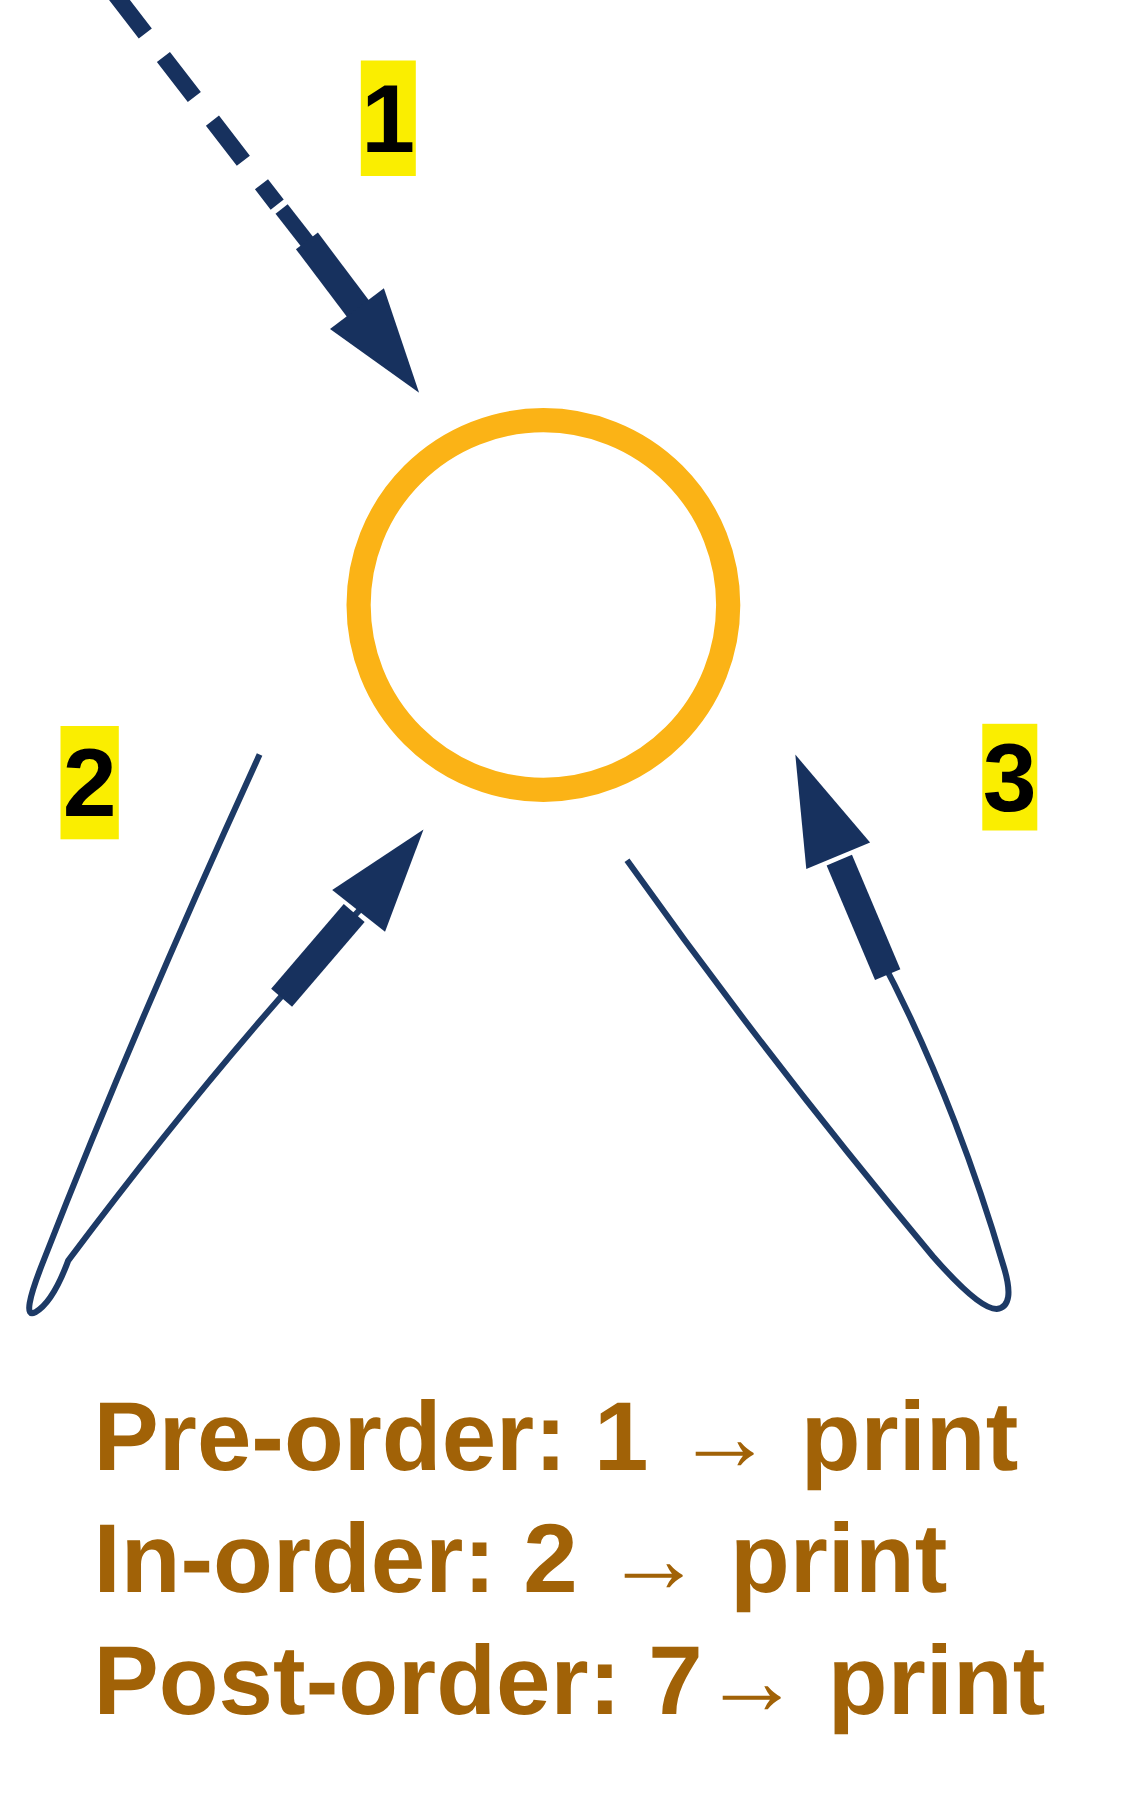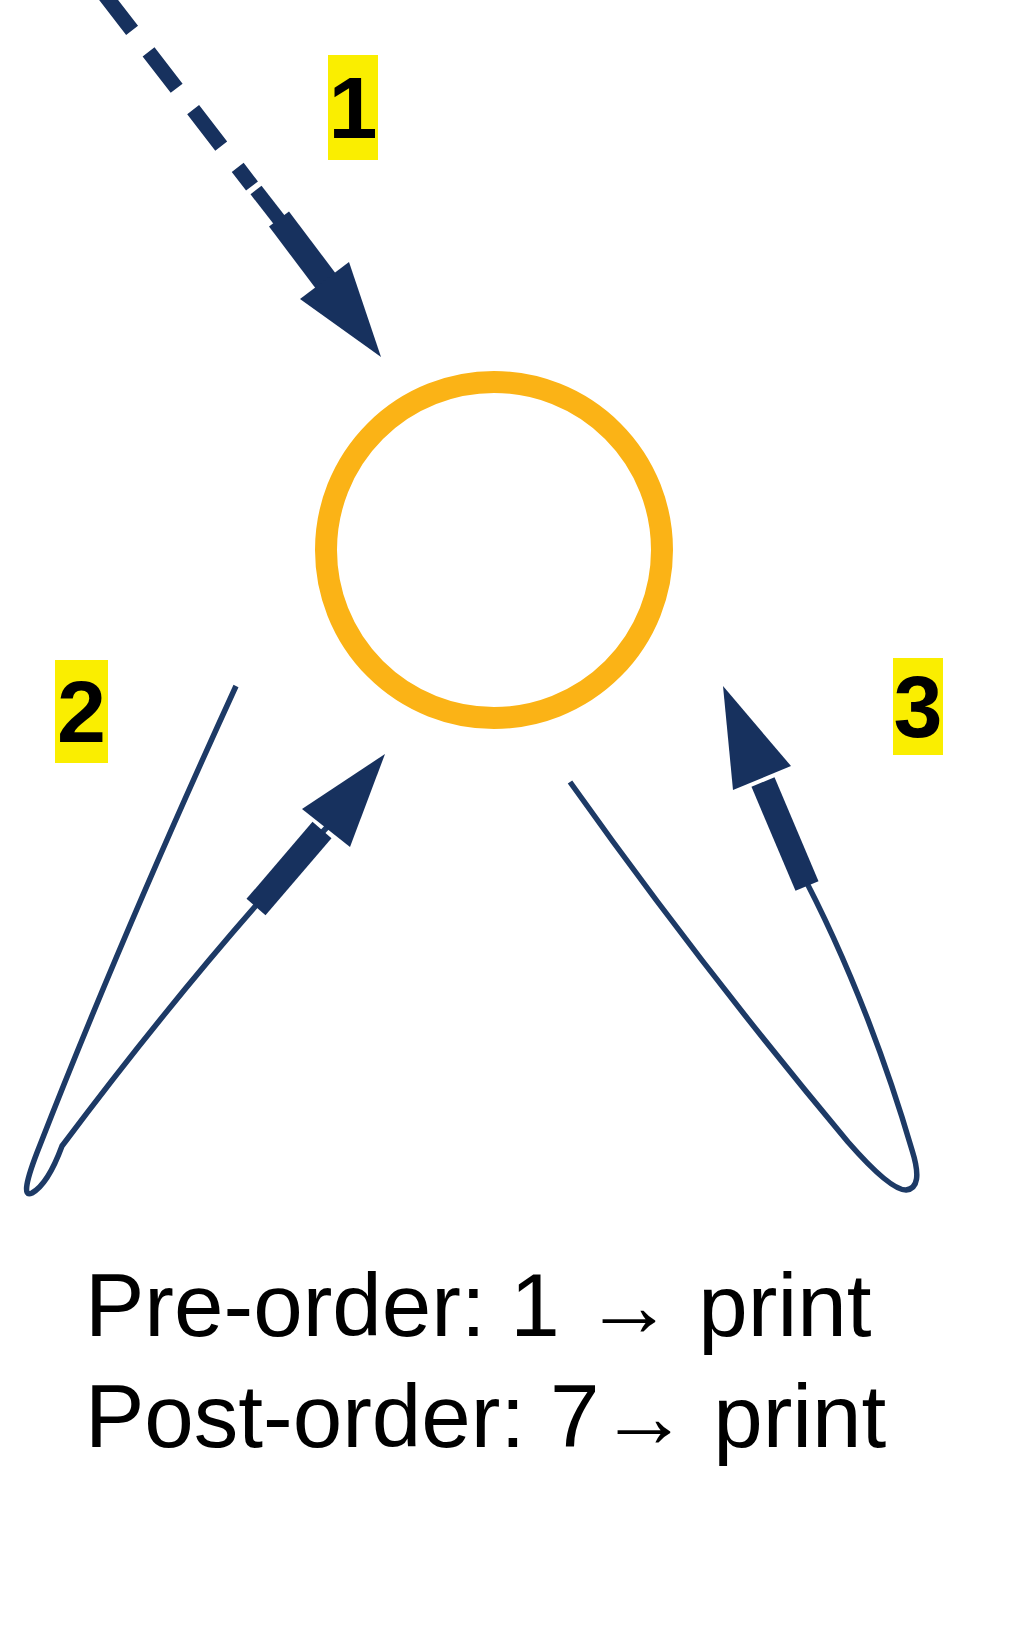--- a/index.html
+++ b/index.html
@@ -36,22 +36,22 @@
     text-align: center;
     color: #000000;
     font-weight: bold;
     font-size: 78px;
     line-height: 78px;
     letter-spacing: 1px;
   }
   .legend {
     position: absolute;
     left: 85px; top: 1250px; width: 930px;
-    color: #000000;
-    font-weight: normal;
+    color: #a16207;
+    font-weight: bold;
     font-size: 89px;
     line-height: 111px;
     white-space: nowrap;
   }
 </style>
 </head>
 <body>
 
 <div class="canvas">
 
@@ -79,16 +79,17 @@
     </g>
   </svg>
 
   <div class="step-label one">1</div>
   <div class="step-label two">2</div>
   <div class="step-label three">3</div>
 
 
   <div class="legend">
     <div>Pre-order: 1 → print</div>
+    <div>In-order: 2 → print</div>
     <div>Post-order: 7→ print</div>
   </div>
 
 </div>
 
 </body></html>

